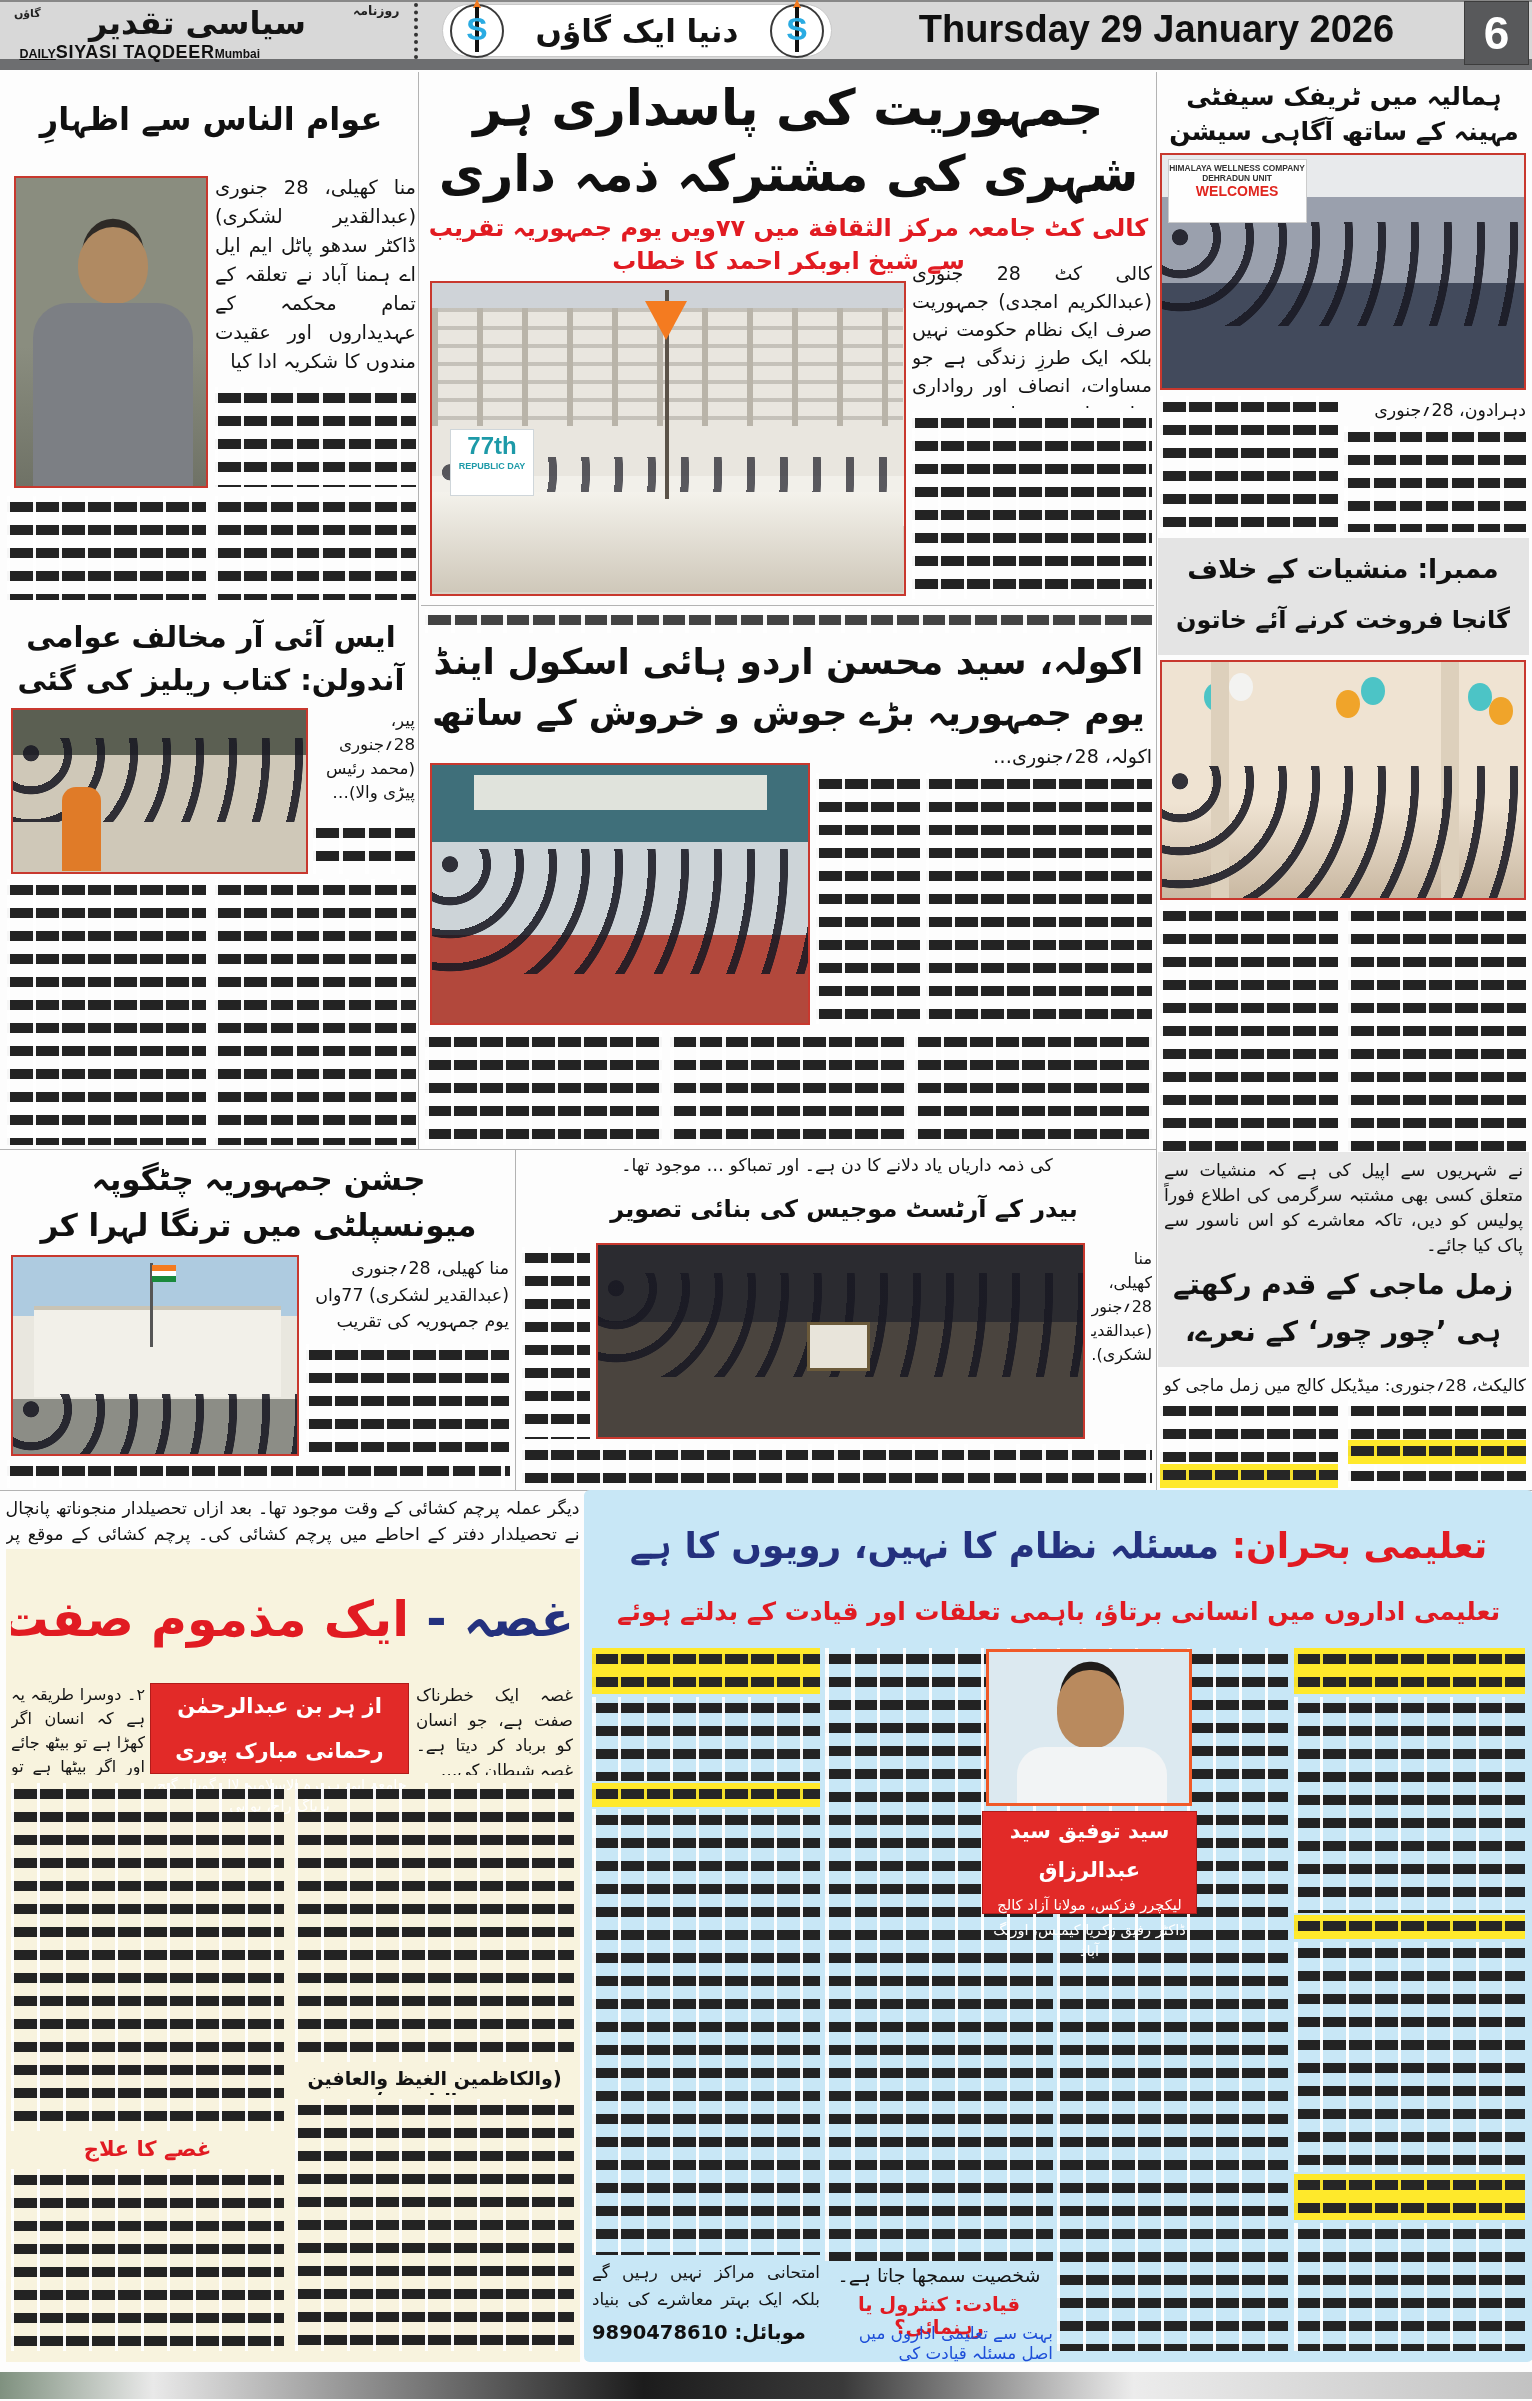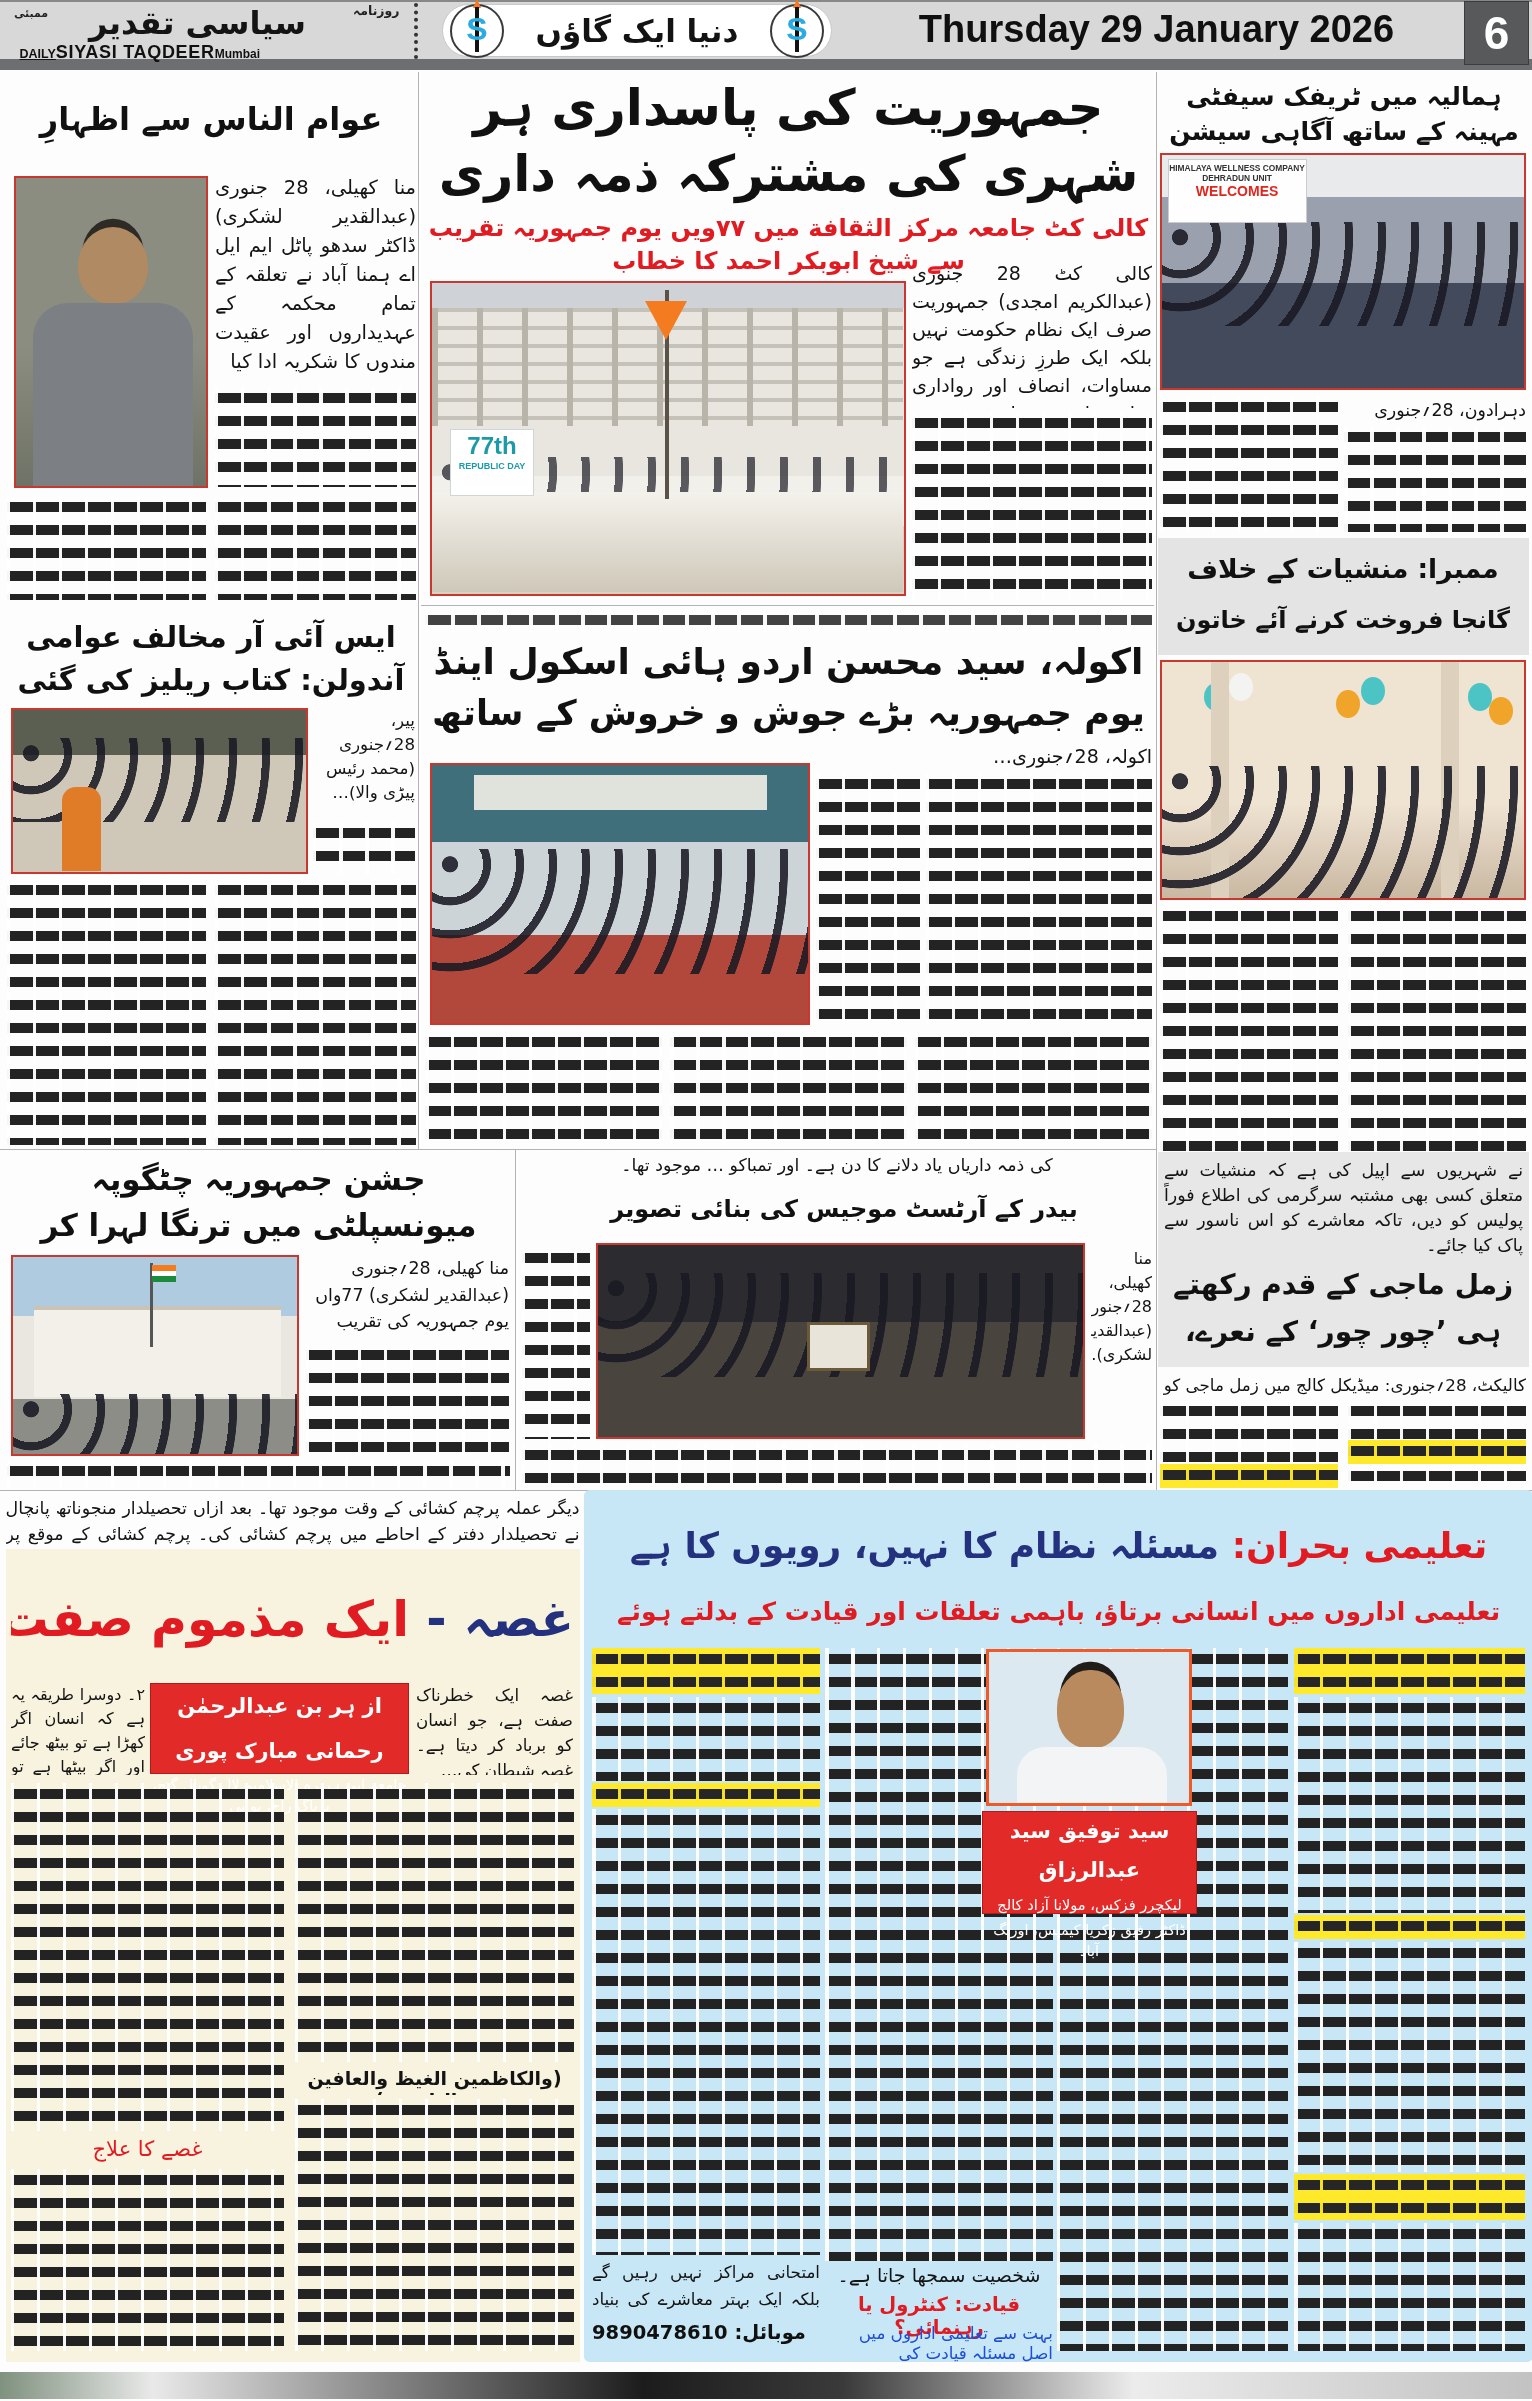--- a/index.html
+++ b/index.html
@@ -32,21 +32,21 @@
 </style>
 </head>
 <body>
 
 <div class="a" style="left:0;top:0;width:1532px;height:59px;background:#d8d8d8;border-top:2.8px solid #888;"></div>
 <div class="a" style="left:0;top:59px;width:1532px;height:11px;background:#6d6e70;"></div>
 
 <div class="a" style="left:12.5px;top:2.8px;width:394px;height:56px;">
   <div class="a urdu" style="right:7px;top:0;font-size:12.5px;font-weight:bold;color:#222;">روزنامہ</div>
   <div class="a urdu" style="right:28px;top:1.4px;width:362px;font-size:32px;font-weight:bold;color:#141414;text-align:center;">سیاسی تقدیر</div>
-  <div class="a urdu" style="left:1.4px;top:4.2px;font-size:11px;font-weight:bold;color:#222;">ممبئی</div>
+  <div class="a urdu" style="left:1.4px;top:4.2px;font-size:11px;font-weight:bold;color:#222;">گاؤں</div>
   <div class="a en" style="left:7px;top:39px;width:383px;white-space:nowrap;">
     <span style="font-size:12.5px;font-weight:bold;text-decoration:underline;color:#111;">DAILY</span><span style="font-size:18px;font-weight:bold;color:#111;letter-spacing:0.7px;">SIYASI TAQDEER</span><span style="font-size:12px;font-weight:bold;color:#111;">Mumbai</span>
   </div>
 </div>
 <div class="a" style="left:414px;top:2.8px;height:56px;border-left:4.2px dotted #333;"></div>
 
 <div class="a" style="left:442px;top:4.2px;width:390px;height:53px;background:#fff;border:1.4px solid #c8c8c8;border-radius:28px;display:flex;align-items:center;justify-content:space-between;padding:0 7px;">
   <span class="slogo">
       <span class="flame"></span>
       <span class="pen"></span>
@@ -193,21 +193,21 @@
 <div class="a" style="left:150px;top:1683px;width:259px;height:91px;background:#e22a28;border:1.4px solid #b11c1a;text-align:center;color:#fff;">
   <div class="urdu" style="font-size:21px;font-weight:bold;line-height:45px;">از ہر بن عبدالرحمٰن رحمانی مبارک پوری</div>
   <div class="urdu" style="font-size:14.6px;line-height:21px;">جامعہ ابی ہریرہ الاسلامیہ لال گوپال گنج، پریاگ راج، یو پی</div>
 </div>
 <div class="a urdu lead just" style="left:416px;top:1683px;width:157px;height:92px;overflow:hidden;font-size:16.7px;line-height:25px;">غصہ ایک خطرناک صفت ہے، جو انسان کو برباد کر دیتا ہے۔ غصہ شیطان کی…</div>
 <div class="a urdu lead just" style="left:11px;top:1683px;width:134px;height:92px;overflow:hidden;font-size:16px;line-height:24px;">۲۔ دوسرا طریقہ یہ ہے کہ انسان اگر کھڑا ہے تو بیٹھ جائے اور اگر بیٹھا ہے تو لیٹ جائے۔ پھر بھی غصہ نہ جائے تو وضو…</div>
 <div class="a sim" style="left:295px;top:1783px;width:279px;height:279px;"></div>
 <div class="a urdu" style="left:295px;top:2067px;width:279px;height:28px;overflow:hidden;font-size:19px;font-weight:bold;text-align:center;color:#141414;">(والکاظمین الغیظ والعافین عن الناس…)</div>
 <div class="a sim" style="left:295px;top:2099px;width:279px;height:252px;"></div>
 <div class="a sim" style="left:11px;top:1783px;width:273px;height:348px;"></div>
-<div class="a urdu" style="left:11px;top:2137px;width:273px;height:28px;font-size:21px;font-weight:normal;color:#e11b22;text-align:center;">غصے کا علاج</div>
+<div class="a urdu" style="left:11px;top:2137px;width:273px;height:28px;font-size:21px;font-weight:bold;color:#e11b22;text-align:center;">غصے کا علاج</div>
 <div class="a sim" style="left:11px;top:2169px;width:273px;height:182px;"></div>
 
 <div class="a" style="left:584px;top:1490px;width:949px;height:872px;background:#c8e7f6;border-radius:5.6px;"></div>
 <div class="a urdu hl" style="left:592px;top:1510px;width:933px;height:77px;font-size:36px;line-height:72px;white-space:nowrap;">
   <span style="color:#e11b22;">تعلیمی بحران:</span>
   <span style="color:#24317e;">مسئلہ نظام کا نہیں، رویوں کا ہے</span>
 </div>
 <div class="a urdu hl" style="left:592px;top:1592px;width:933px;height:42px;font-size:25px;line-height:39px;color:#e11b22;">تعلیمی اداروں میں انسانی برتاؤ، باہمی تعلقات اور قیادت کے بدلتے ہوئے رنگ</div>
 
 <div class="a ysim" style="left:1294px;top:1648px;width:231px;height:46px;"></div>

